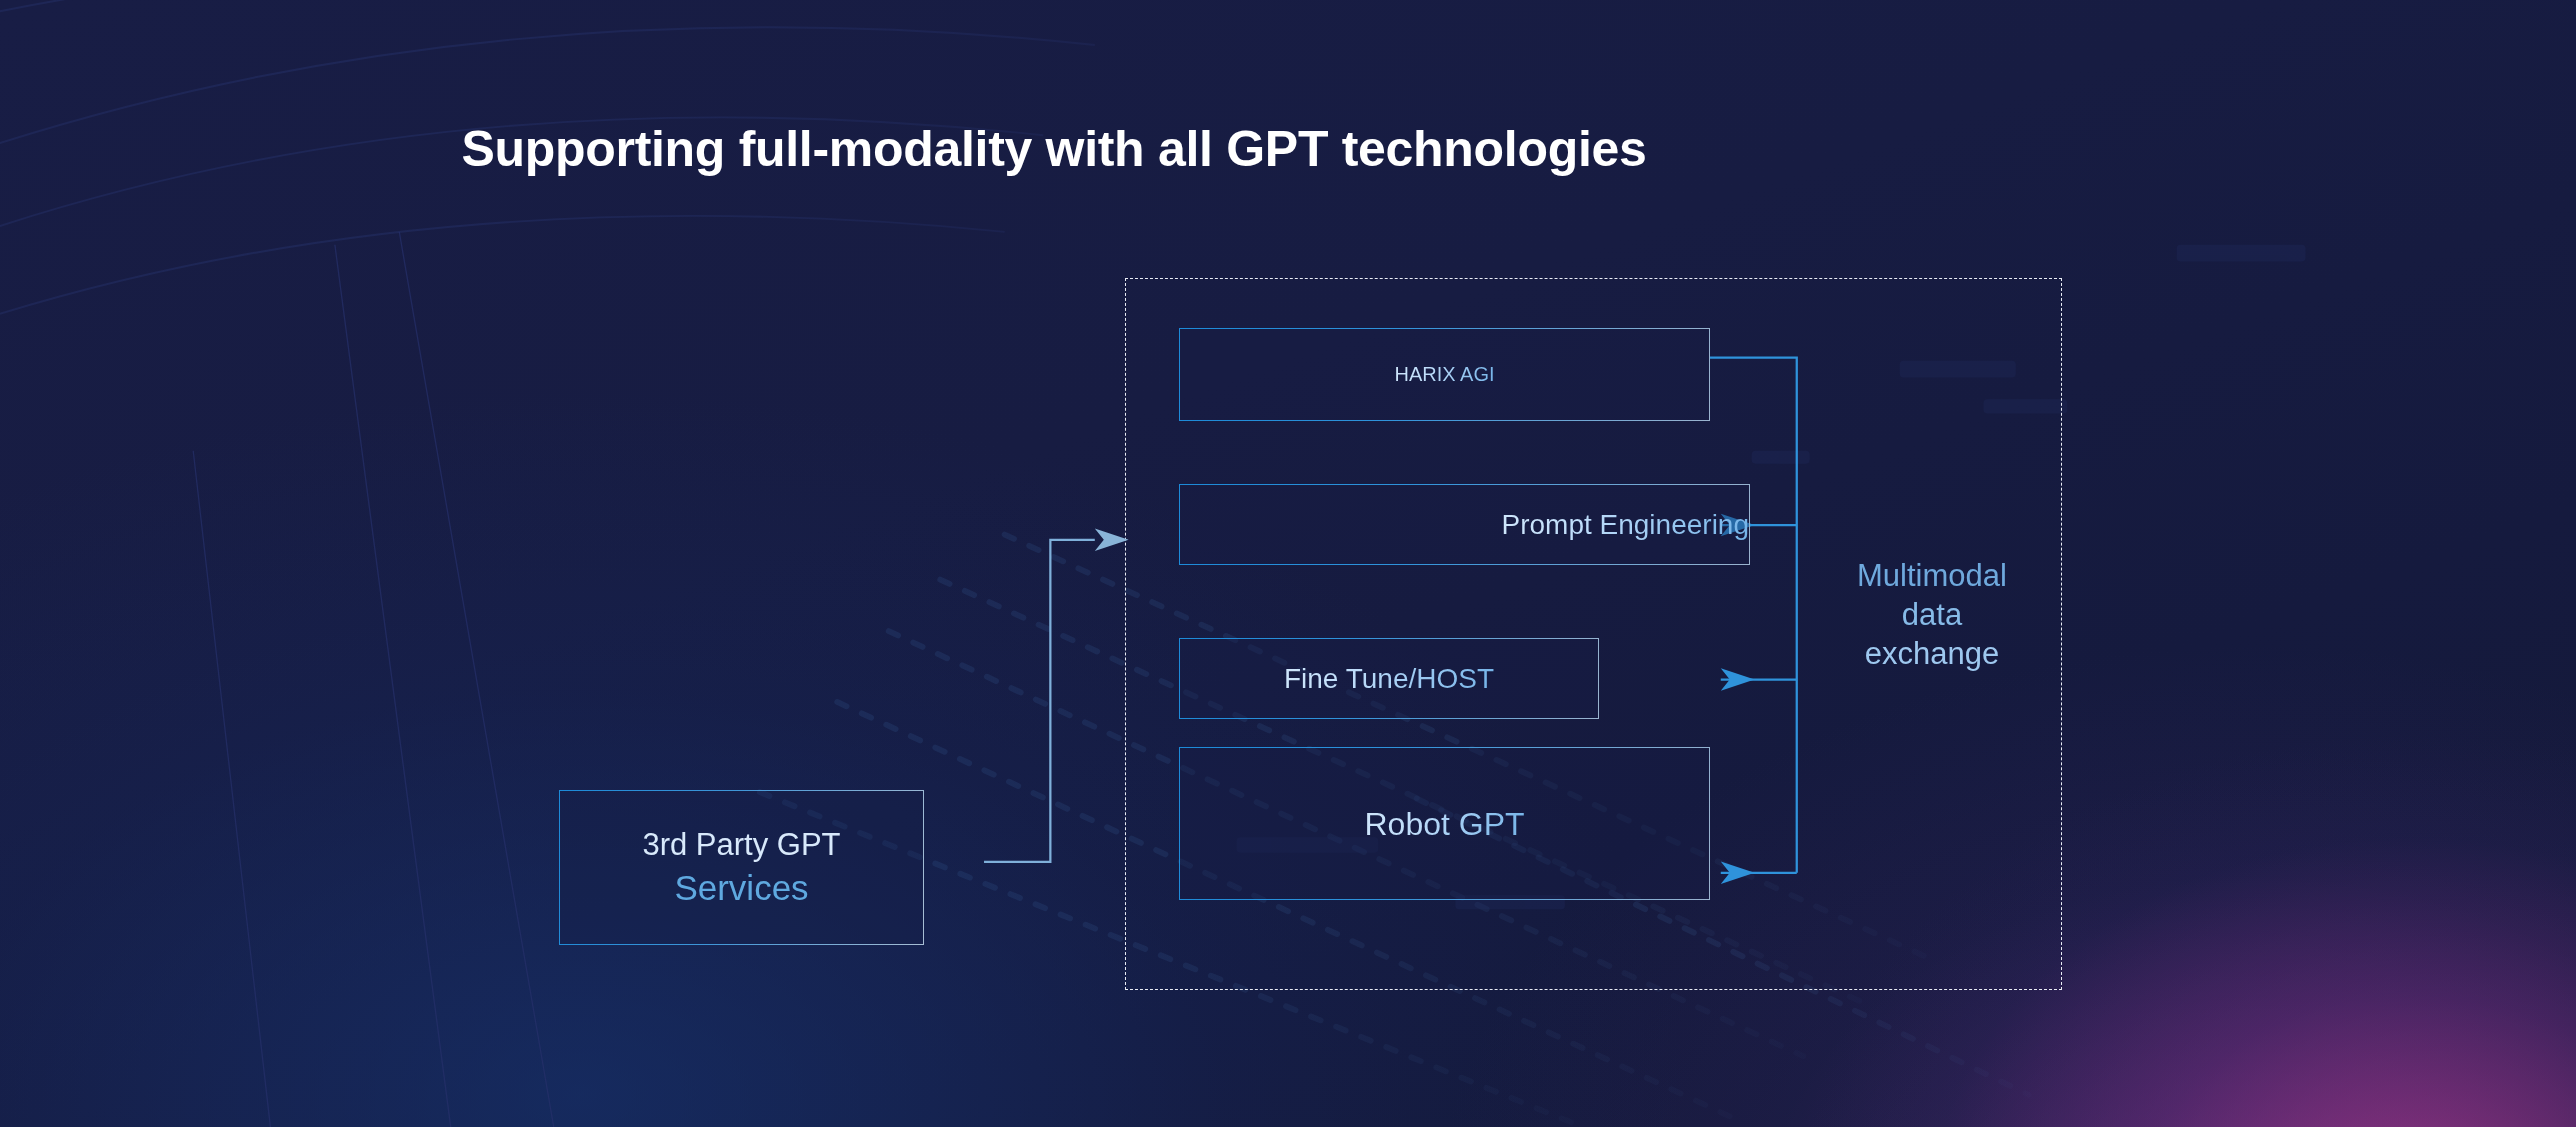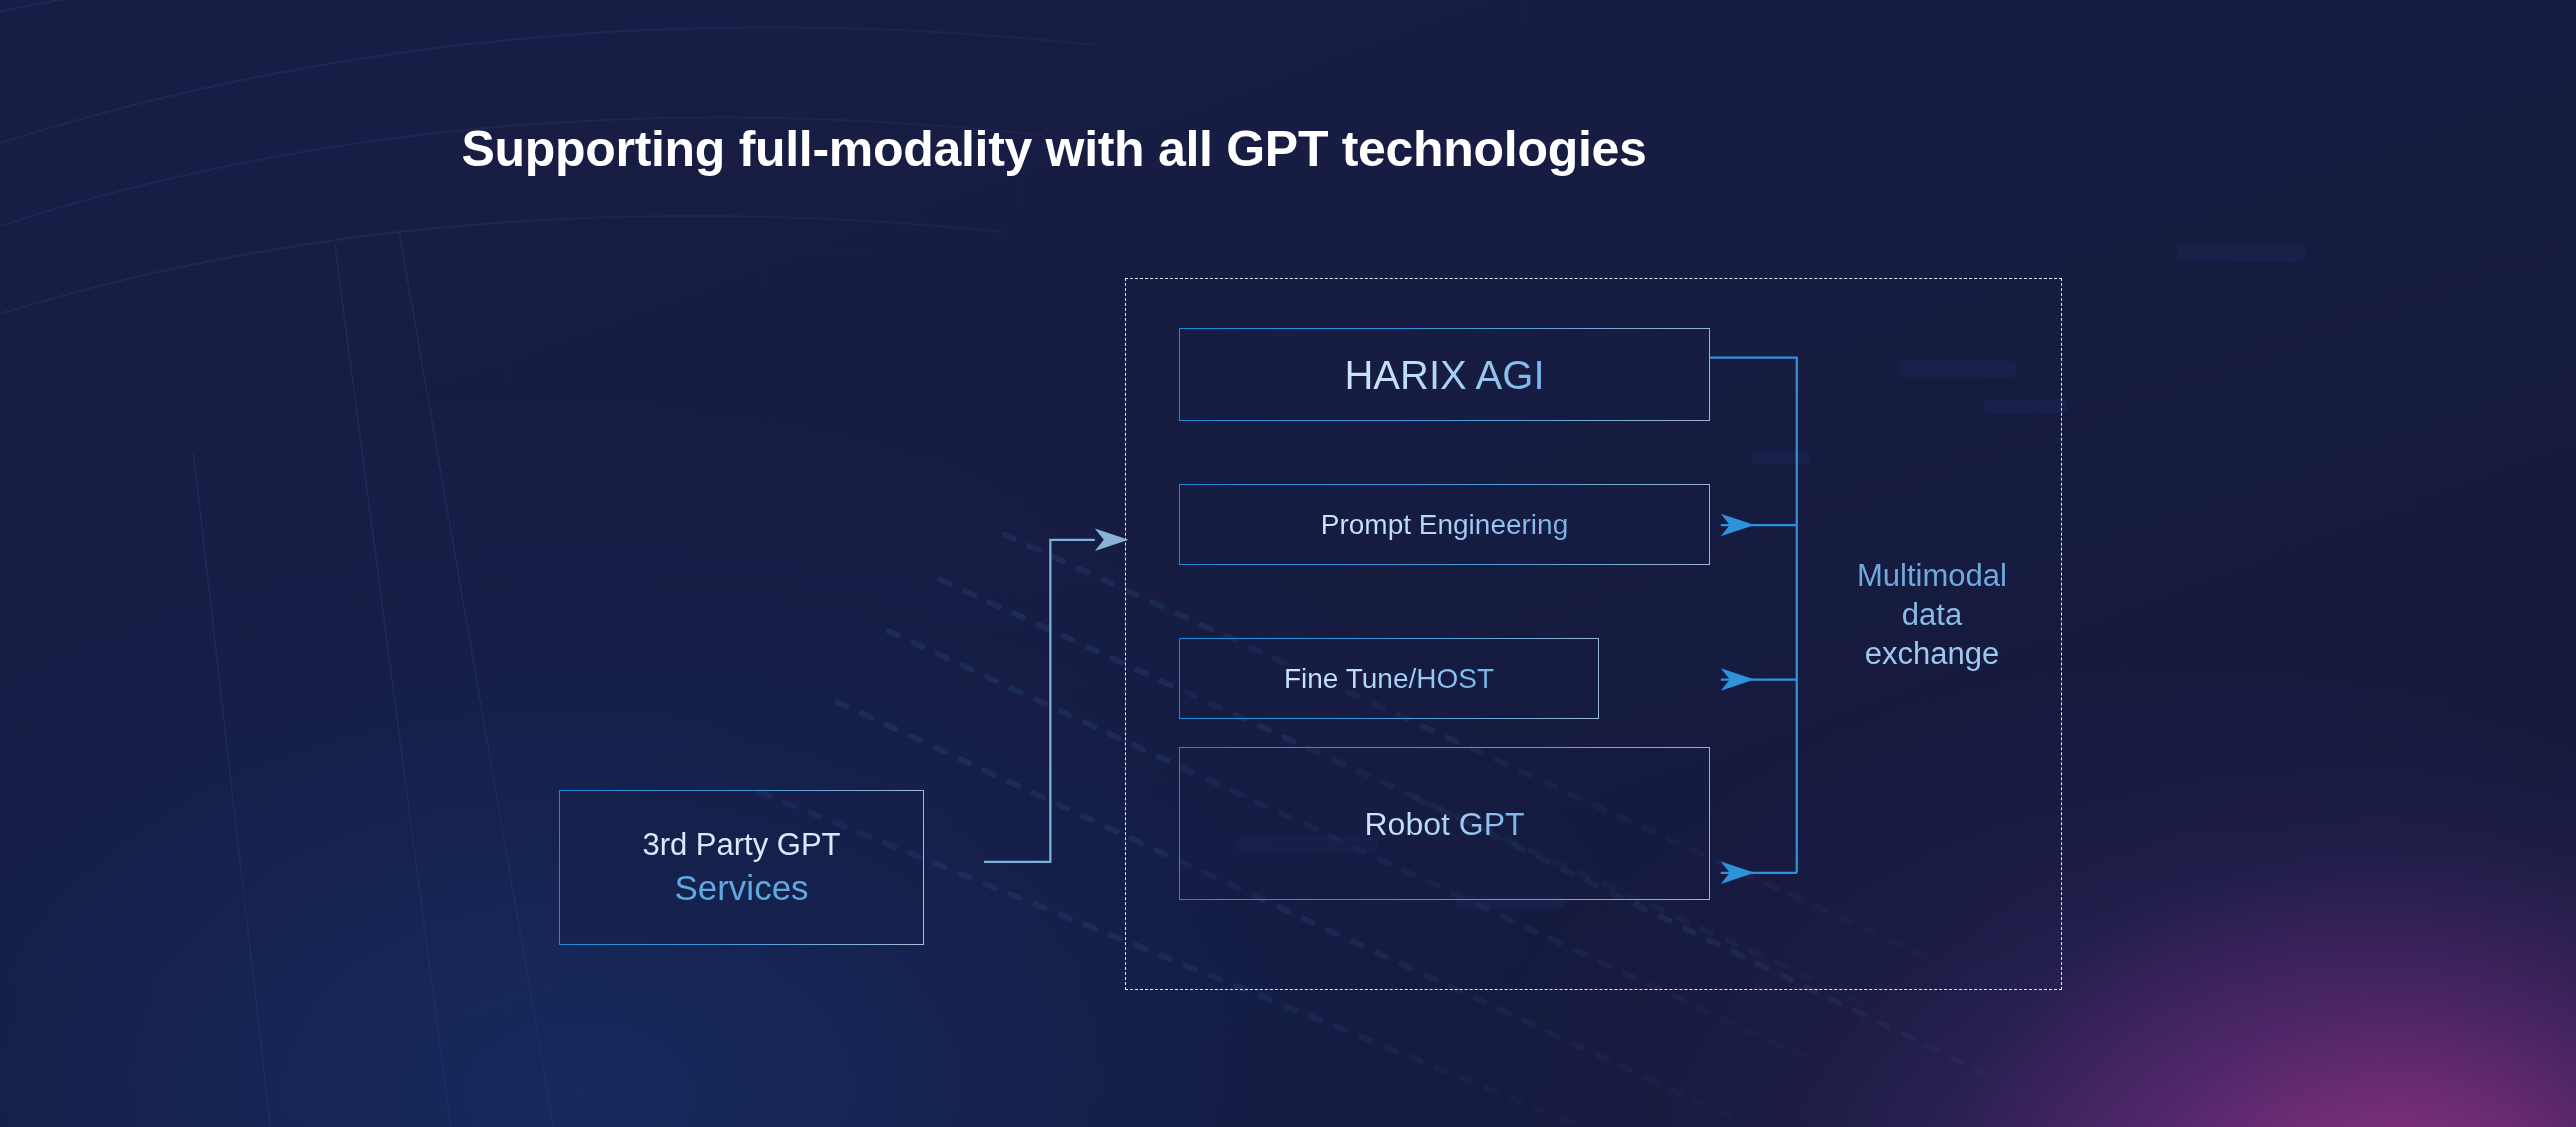--- a/index.html
+++ b/index.html
@@ -74,25 +74,25 @@
     line-height: 1.25;
   }
   .node-box .grad-text {
     background: linear-gradient(100deg, #cfe6fb 0%, #bddcfa 35%, #74b3e8 100%);
     -webkit-background-clip: text;
     background-clip: text;
     color: transparent;
   }
 
   #box-harix      { left: 1179px; top: 328px;  width: 531px; height: 93px; }
-  #box-prompt     { left: 1179px; top: 484px;  width: 531px; height: 81px; }
+  #box-prompt     { left: 1179px; top: 484px;  width: 571px; height: 81px; justify-content: flex-end; }
   #box-finetune   { left: 1179px; top: 638px;  width: 420px; height: 81px; }
   #box-robotgpt   { left: 1179px; top: 747px; width: 531px; height: 153px; }
 
-  #box-harix .grad-text    { font-size: 40px; }
+  #box-harix .grad-text    { font-size: 20px; }
   #box-robotgpt .grad-text { font-size: 32px; }
 
   
   #box-thirdparty {
     position: absolute;
     left: 559px;
     top: 790px;
     width: 365px;
     height: 155px;
     box-sizing: border-box;

